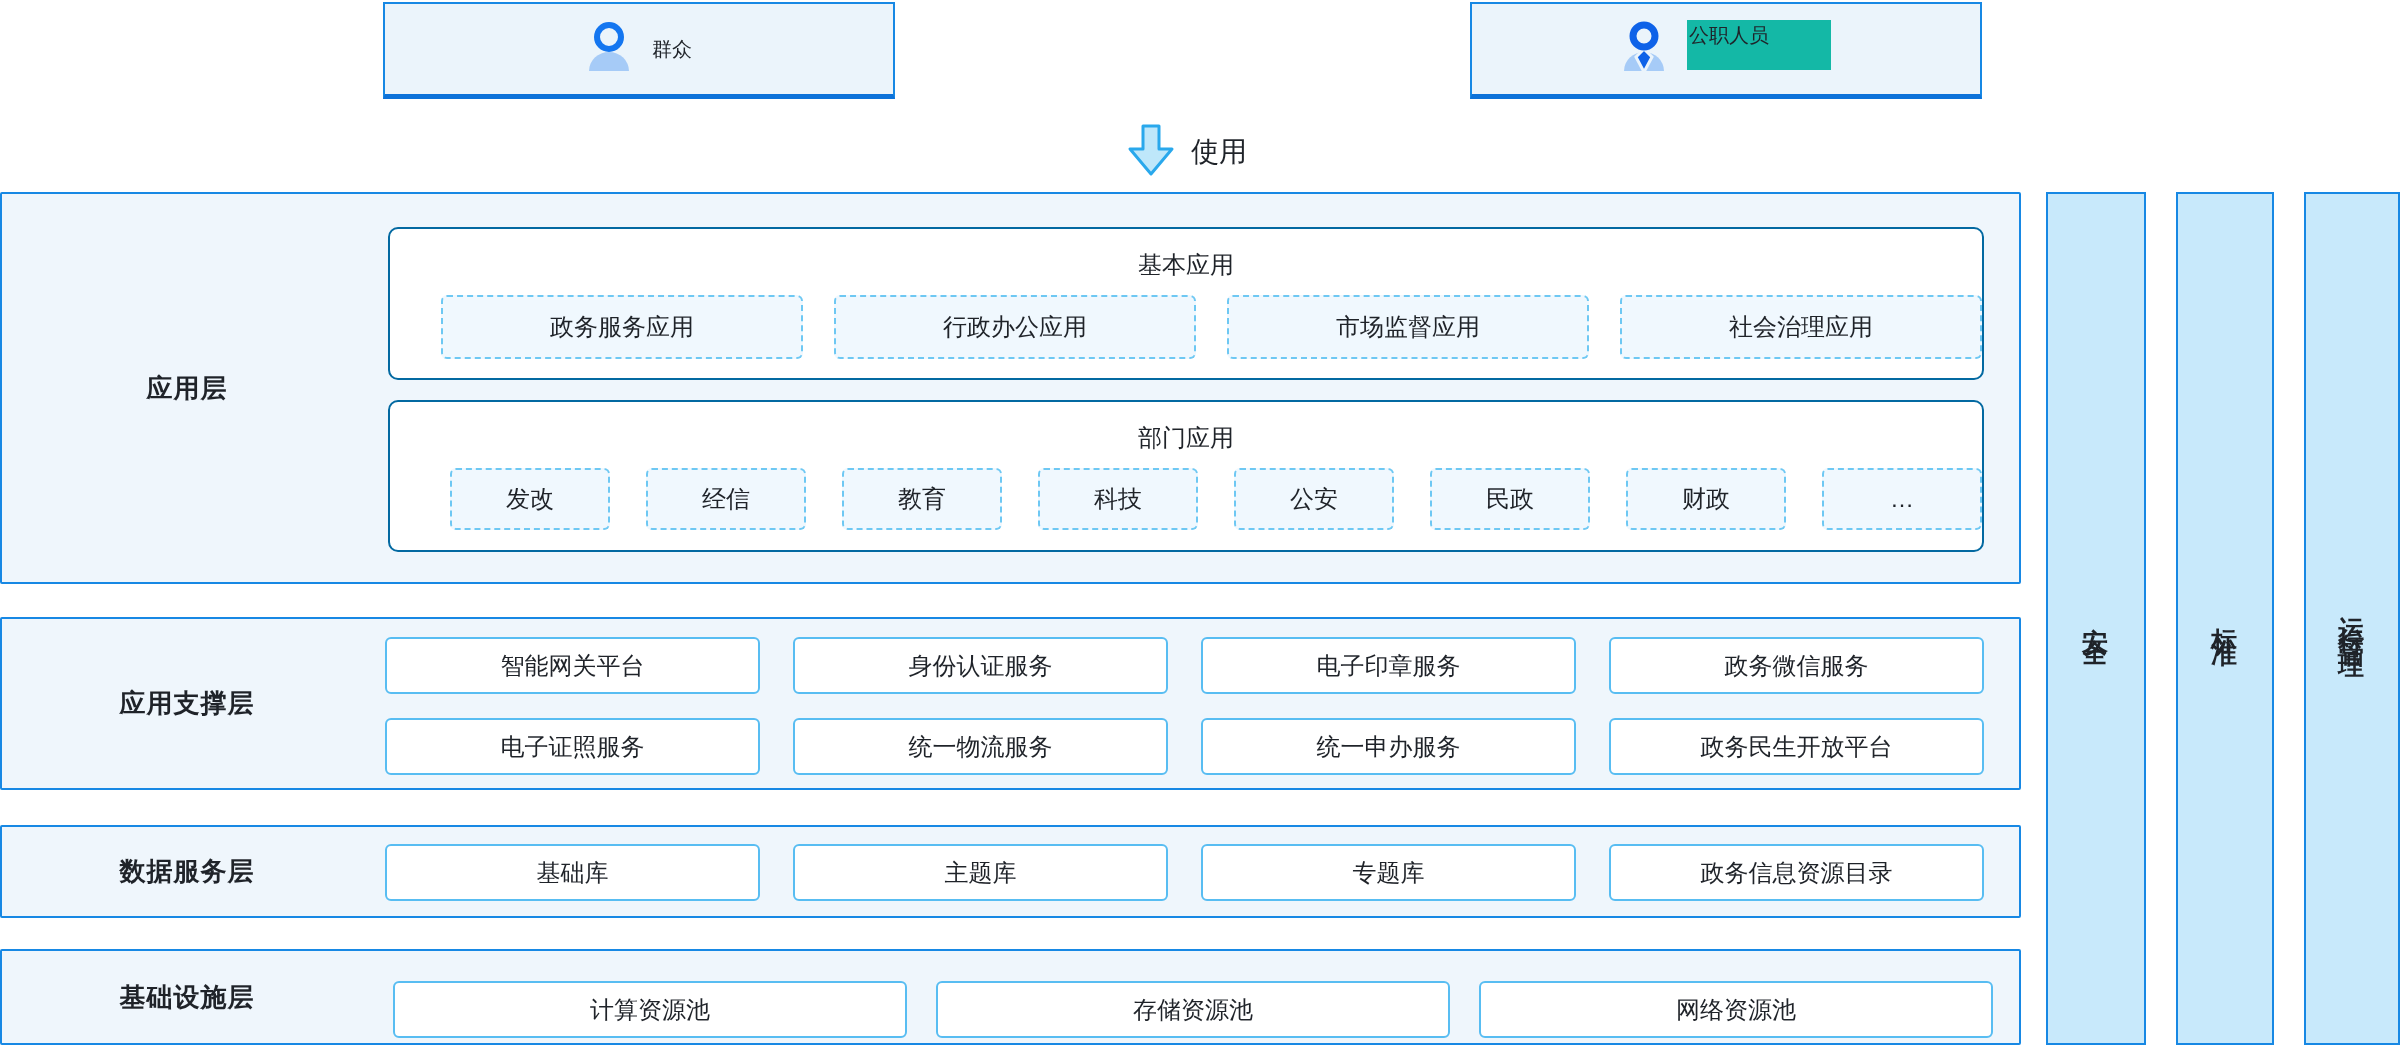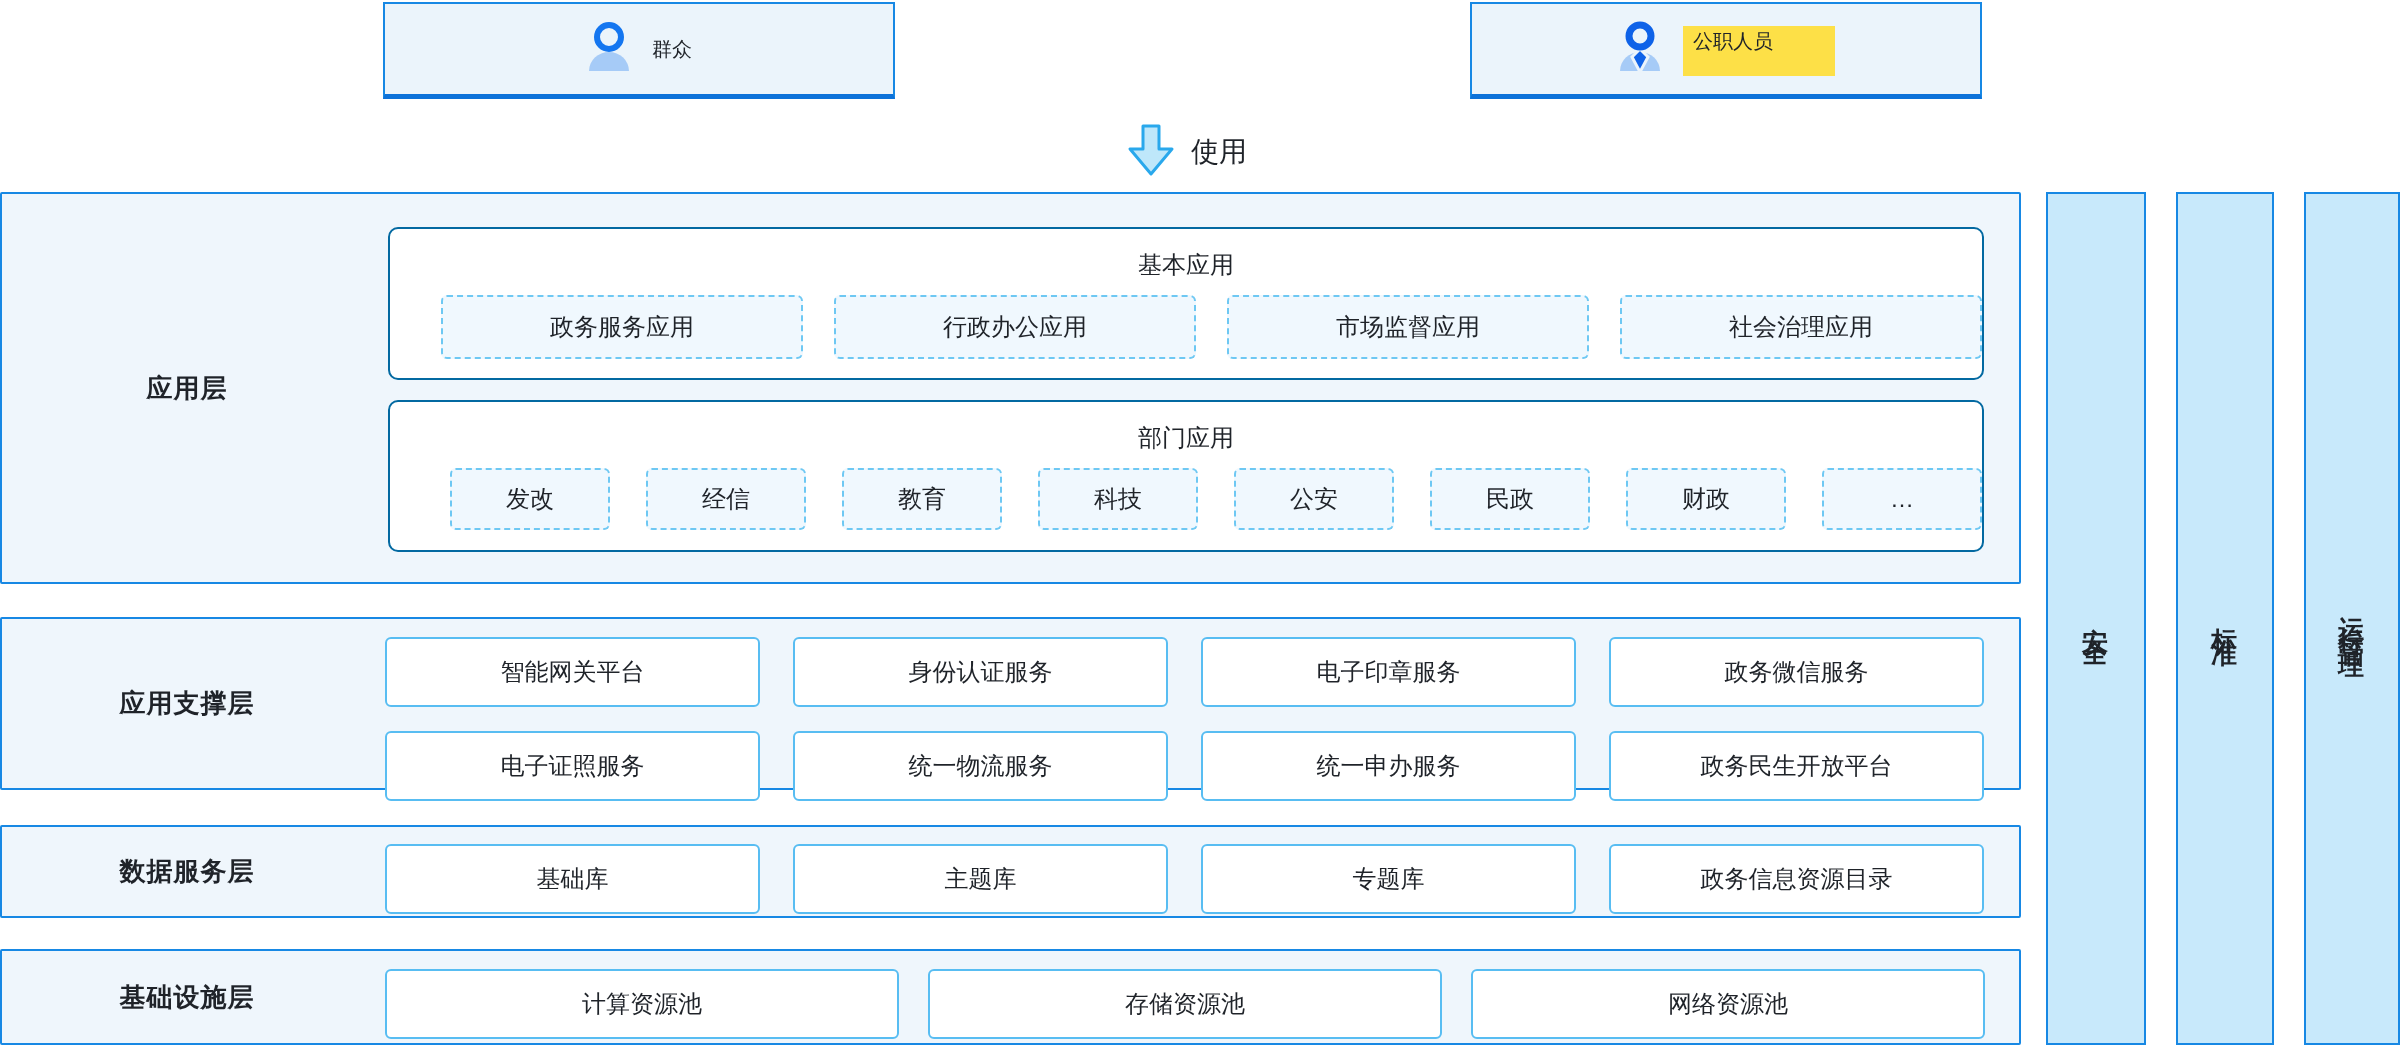--- a/index.html
+++ b/index.html
@@ -4,21 +4,21 @@
 <style>
   * { margin:0; padding:0; box-sizing:border-box; }
   body { background:#ffffff; font-family:"Liberation Sans", sans-serif; color:#1f2329; }
   .canvas { position:relative; width:2400px; height:1048px; background:#ffffff; overflow:hidden; }
 
   
   .actor-box { position:absolute; top:2px; height:97px; width:512px;
     background:#ebf4fb; border:2px solid #1788e4; border-bottom:5px solid #0d72d9;
     display:flex; align-items:center; justify-content:center; gap:20px; }
   .actor-label { font-size:20px; color:#1f2329; white-space:nowrap; }
-  .patch { background:#fde047; padding:2px 62px 21px 10px; align-self:flex-start; margin-top:22px; }
+  .patch { background:#14b8a6; padding:2px 62px 21px 2px; align-self:flex-start; margin-top:16px; }
 
   
   .use-flow { position:absolute; left:1127px; top:123px; display:flex; align-items:center; gap:16px; }
   .use-label { font-size:28px; color:#1f2329; }
 
   
   .section { position:absolute; left:0; width:2021px; background:#eff6fc;
     border:2px solid #1788e4; border-radius:2px; }
   .layer-label { position:absolute; left:0; top:0; bottom:0; width:370px;
     display:flex; align-items:center; justify-content:center;
@@ -31,21 +31,21 @@
   .chip { background:#f0f8fe; border:2px dashed #6ec8f3; border-radius:6px;
     display:flex; align-items:center; justify-content:center;
     font-size:24px; color:#1f2329; white-space:nowrap; }
   .chip-basic { width:362px; height:64px; }
   .row-basic { gap:31px; }
   .chip-dept { width:160px; height:62px; }
   .row-dept { gap:36px; }
 
   .node-grid { position:absolute; left:383px; top:18px;
     display:grid; grid-template-columns:repeat(4, 375px); column-gap:33px; row-gap:24px; }
-  .node { background:#ffffff; border:2px solid #58bdf2; border-radius:6px; height:70px;
+  .node { background:#ffffff; border:2px solid #58bdf2; border-radius:6px; height:57px;
     display:flex; align-items:center; justify-content:center;
     font-size:24px; color:#1f2329; white-space:nowrap; }
   .node-grid-infra { grid-template-columns:repeat(3, 514px); column-gap:29px; }
 
   
   .pillar { position:absolute; top:192px; height:853px; background:#c8e9fb;
     border:2px solid #1788e4; display:flex; align-items:center; justify-content:center; }
   .pillar-label { writing-mode:vertical-rl; text-orientation:upright;
     font-size:26px; font-weight:bold; color:#1f2329; letter-spacing:12px; }
 </style>
@@ -132,21 +132,21 @@
     <div class="node-grid" style="top:17px;">
       <div class="node">基础库</div>
       <div class="node">主题库</div>
       <div class="node">专题库</div>
       <div class="node">政务信息资源目录</div>
     </div>
   </div>
 
   <div class="section" style="top:949px; height:96px;">
     <div class="layer-label">基础设施层</div>
-    <div class="node-grid node-grid-infra" style="top:18px;">
+    <div class="node-grid node-grid-infra" style="top:30px;margin-left:8px;">
       <div class="node">计算资源池</div>
       <div class="node">存储资源池</div>
       <div class="node">网络资源池</div>
     </div>
   </div>
 
   <div class="pillar" style="left:2046px; width:100px;">
     <span class="pillar-label">安全</span>
   </div>
   <div class="pillar" style="left:2176px; width:98px;">

